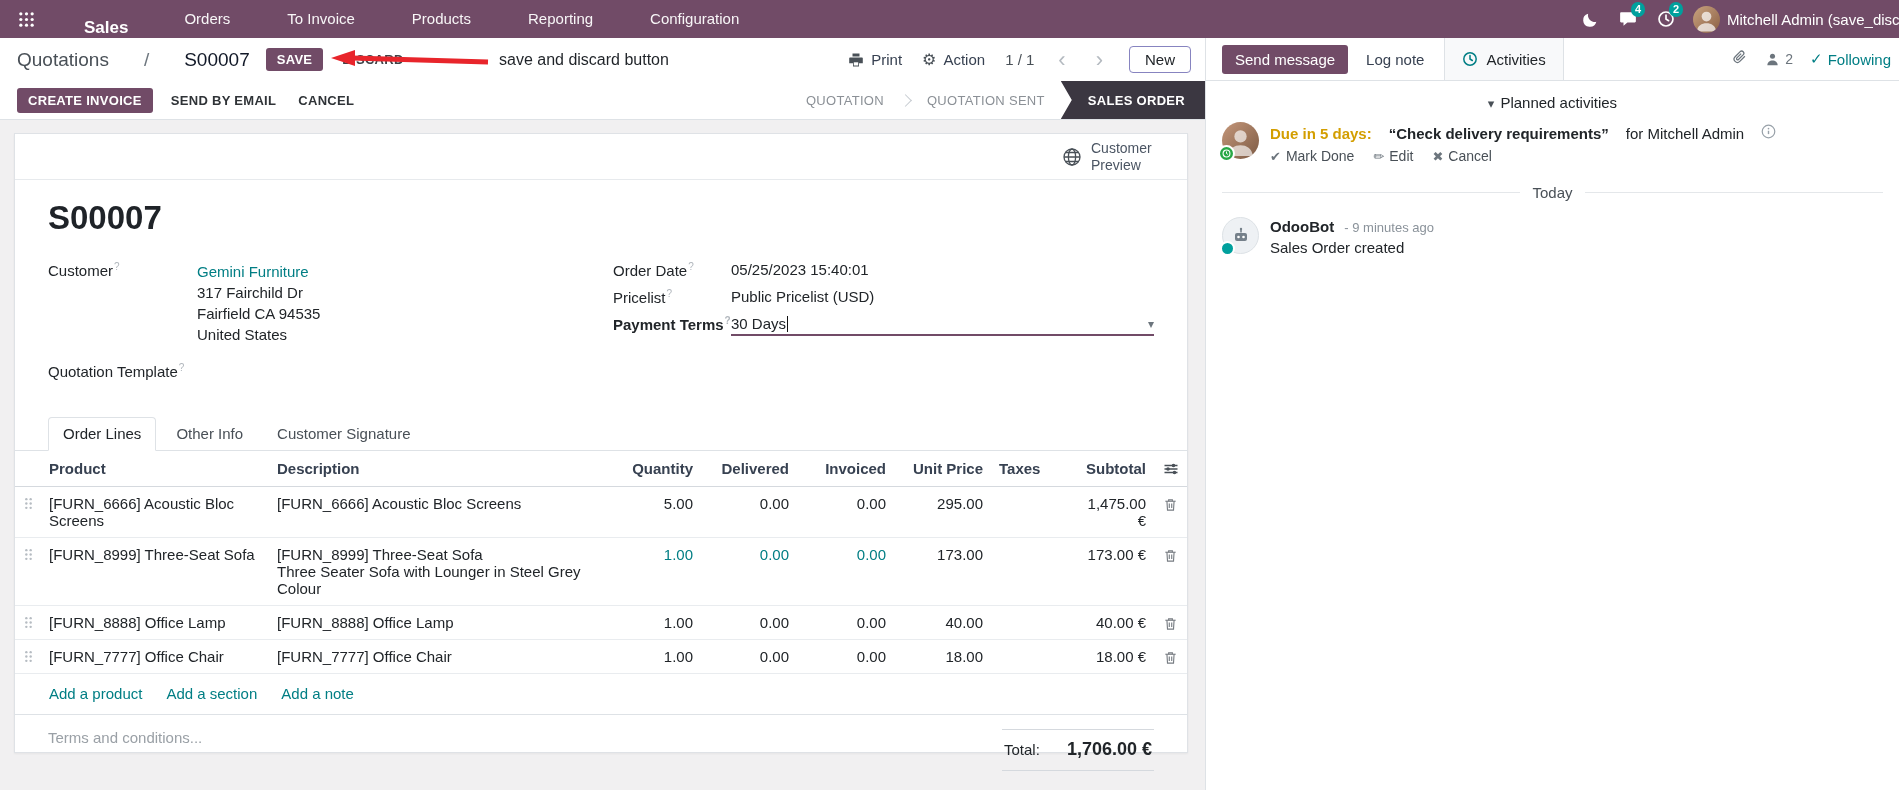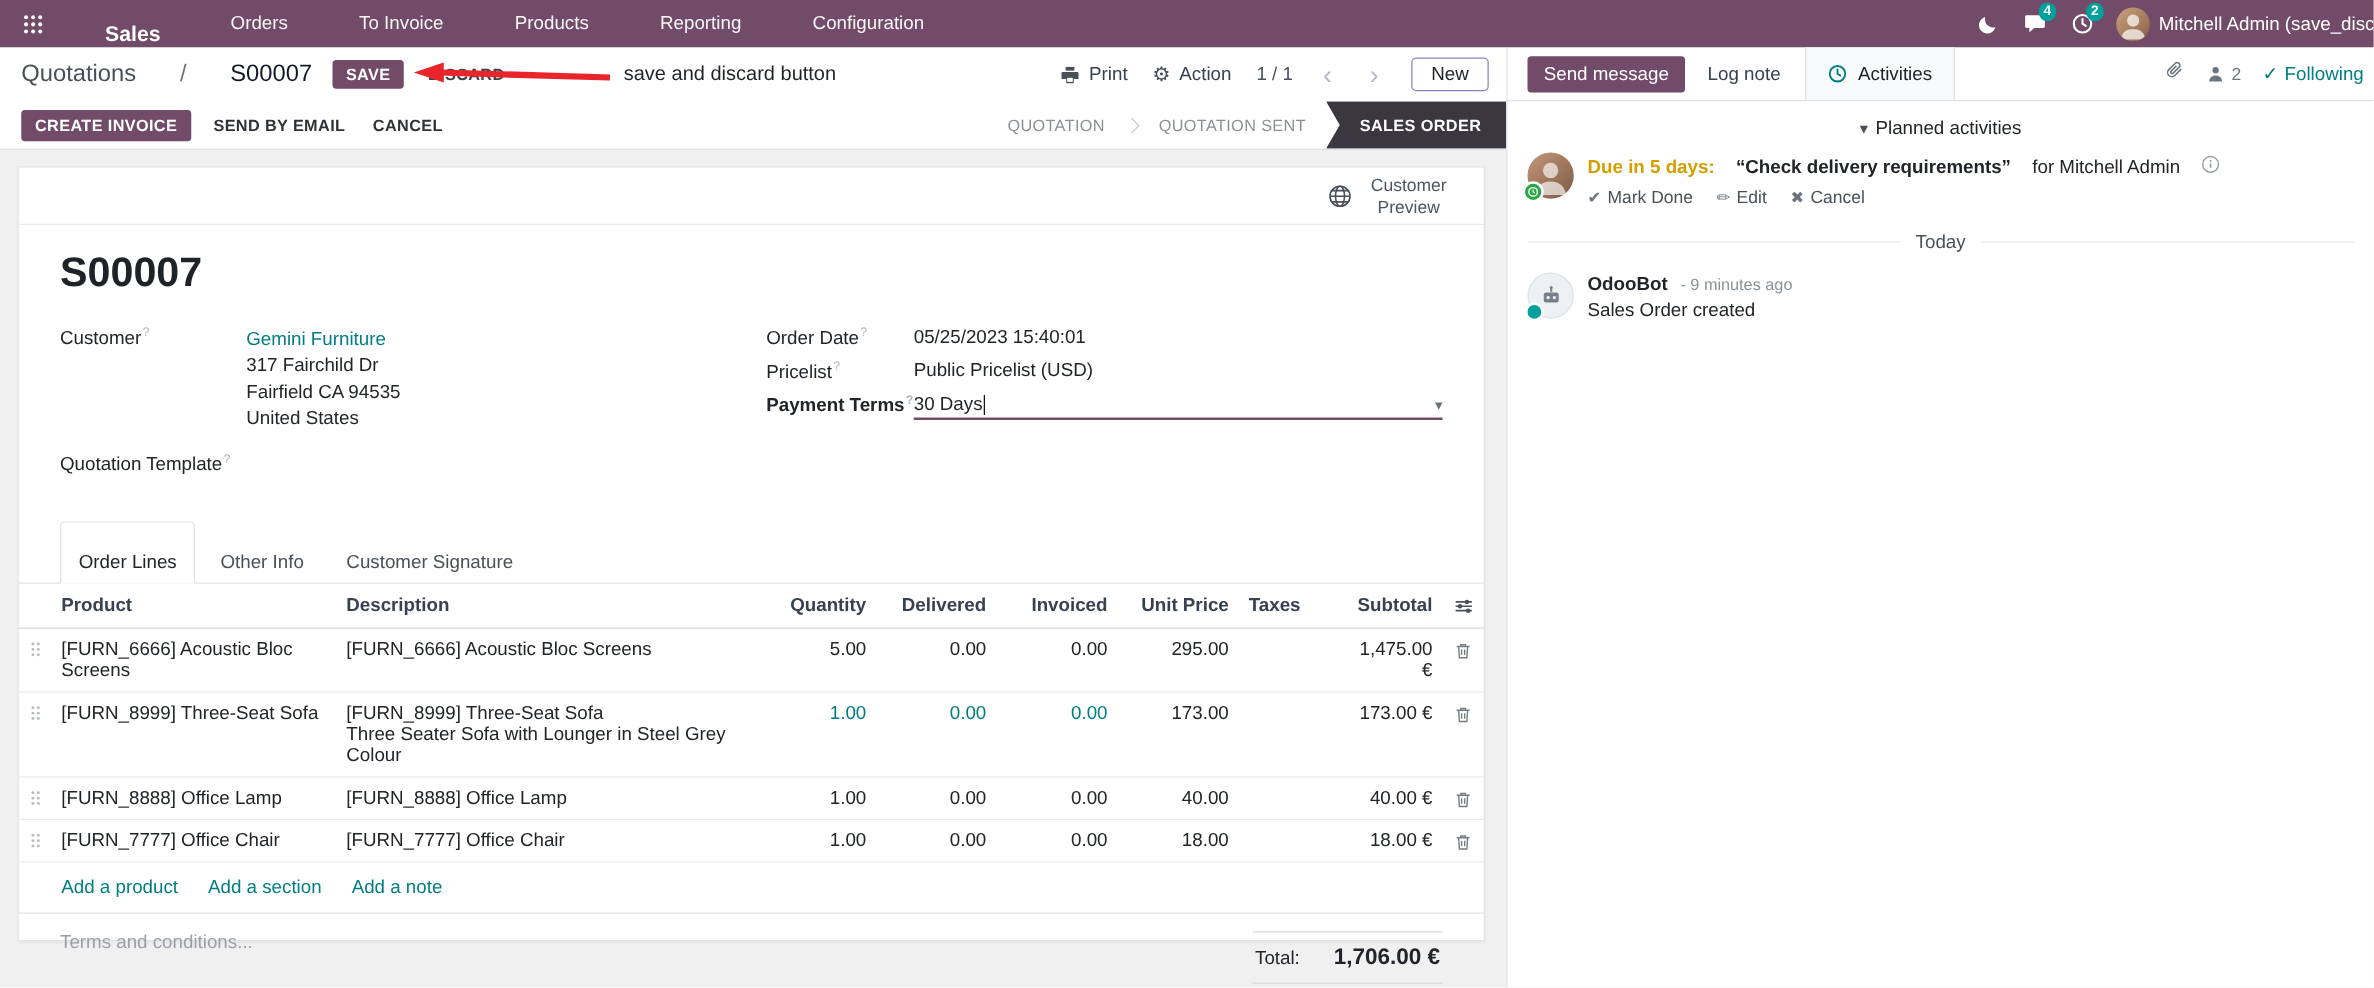--- a/index.html
+++ b/index.html
@@ -51,40 +51,40 @@
   .statusbar { margin-left: auto; display: flex; align-items: stretch; }
   .step { display: flex; align-items: center; padding: 0 16px; font-size: 13px; letter-spacing: .3px; color: #8b9096; font-weight: 500; white-space: nowrap; }
   .chev { align-self: center; width: 9px; height: 9px; border-top: 1px solid #c6cbd1; border-right: 1px solid #c6cbd1; transform: rotate(45deg); margin: 0 1px; }
   .step.active { background: #3b3741; color: #fff; clip-path: polygon(0 0,100% 0,100% 100%,0 100%,11px 50%); padding: 0 20px 0 27px; font-weight: 600; }
 
   
   .form-bg { flex: 1; background: #f1f0f1; overflow: hidden; }
   .sheet { margin: 13px 17px 0 14px; background: #fff; border: 1px solid #dfe2e6; box-shadow: 0 1px 2px rgba(0,0,0,.05); height: 620px; }
   .sheet-topbar { height: 46px; border-bottom: 1px solid #e7eaed; display: flex; justify-content: flex-end; align-items: center; padding-right: 24px; }
   .cust-preview { display: flex; align-items: center; gap: 9px; color: #4b5563; font-size: 14px; line-height: 1.15; }
-  .cp-label { width: 72px; text-align: center; }
+  .cp-label { width: 72px; }
   .sheet-title { font-size: 33px; font-weight: 600; margin: 19px 0 0; padding: 0 33px; color: #1f2328; }
 
   .fields { display: flex; padding: 0 33px; margin-top: 24px; font-size: 15px; }
   .fcol-left { width: 565px; flex: none; }
   .fcol-right { flex: 1; min-width: 0; }
   .frow { display: flex; margin-bottom: 9px; }
   .flabel { width: 149px; flex: none; color: #212529; }
   .fcol-right .flabel { width: 118px; }
   .flabel.bold { font-weight: 700; }
   sup.help { color: #b0b6bc; font-size: 10px; margin-left: 1px; }
   .link { color: #017e84; }
   .addr div { line-height: 1.4; }
   .qt-row { margin-top: 17px; }
   .pt-value { flex: 1; border-bottom: 2px solid #714B67; display: flex; align-items: center; padding-bottom: 2px; }
   .text-caret { display: inline-block; width: 1px; height: 16px; background: #111; margin-left: 1px; }
   .dd-caret { margin-left: auto; color: #6c757d; font-size: 12px; }
 
   .tabs { display: flex; margin-top: 28px; padding: 0 33px; border-bottom: 1px solid #dee2e6; }
-  .tab { padding: 23px 14px 8px; font-size: 15px; color: #495057; margin-bottom: -1px; background: none; border: none; }
+  .tab { padding: 7px 14px 8px; font-size: 15px; color: #495057; margin-bottom: -1px; background: none; border: none; }
   .tab + .tab { margin-left: 6px; }
   .tab.active { border: 1px solid #dee2e6; border-bottom: 1px solid #fff; border-radius: 4px 4px 0 0; color: #212529; font-weight: 500; background: #fff; }
 
   .ot { font-size: 15px; }
   .thead, .trow { display: grid; grid-template-columns: 26px 228px 1fr 96px 96px 97px 97px 78px 85px 33px; }
   .thead { border-bottom: 1px solid #d5d9de; color: #374151; font-weight: 700; }
   .thead .tc { padding: 9px 8px; }
   .trow { border-bottom: 1px solid #e9ecef; }
   .tc { padding: 8px 8px; min-width: 0; }
   .num { text-align: right; }

